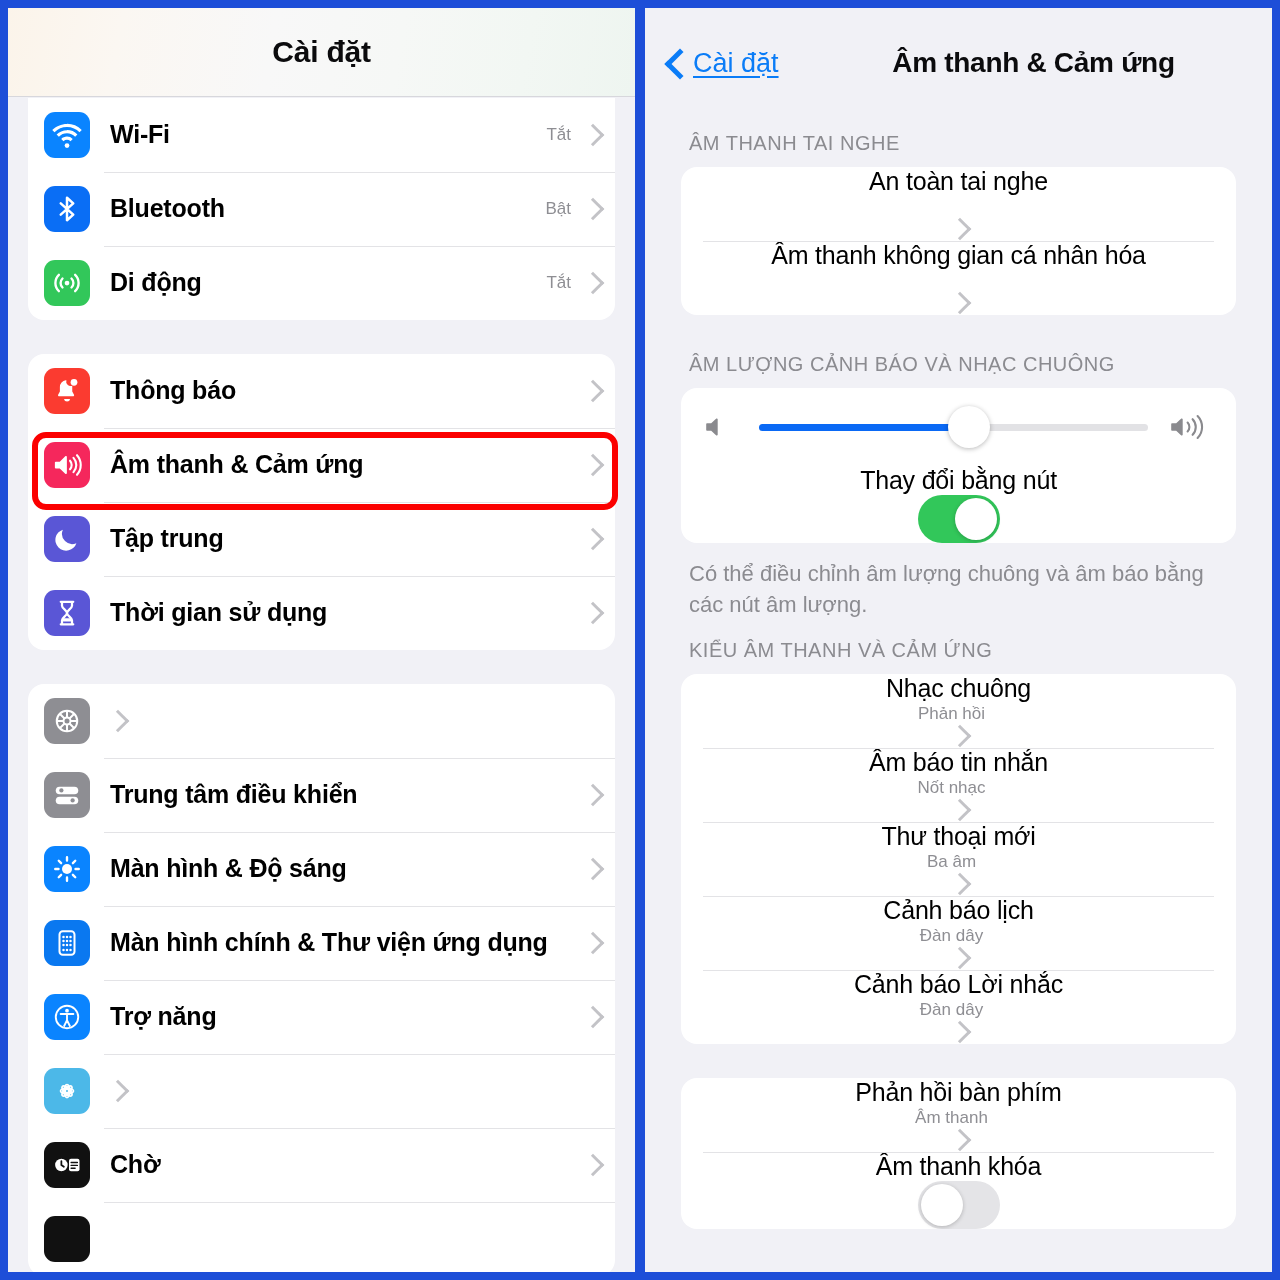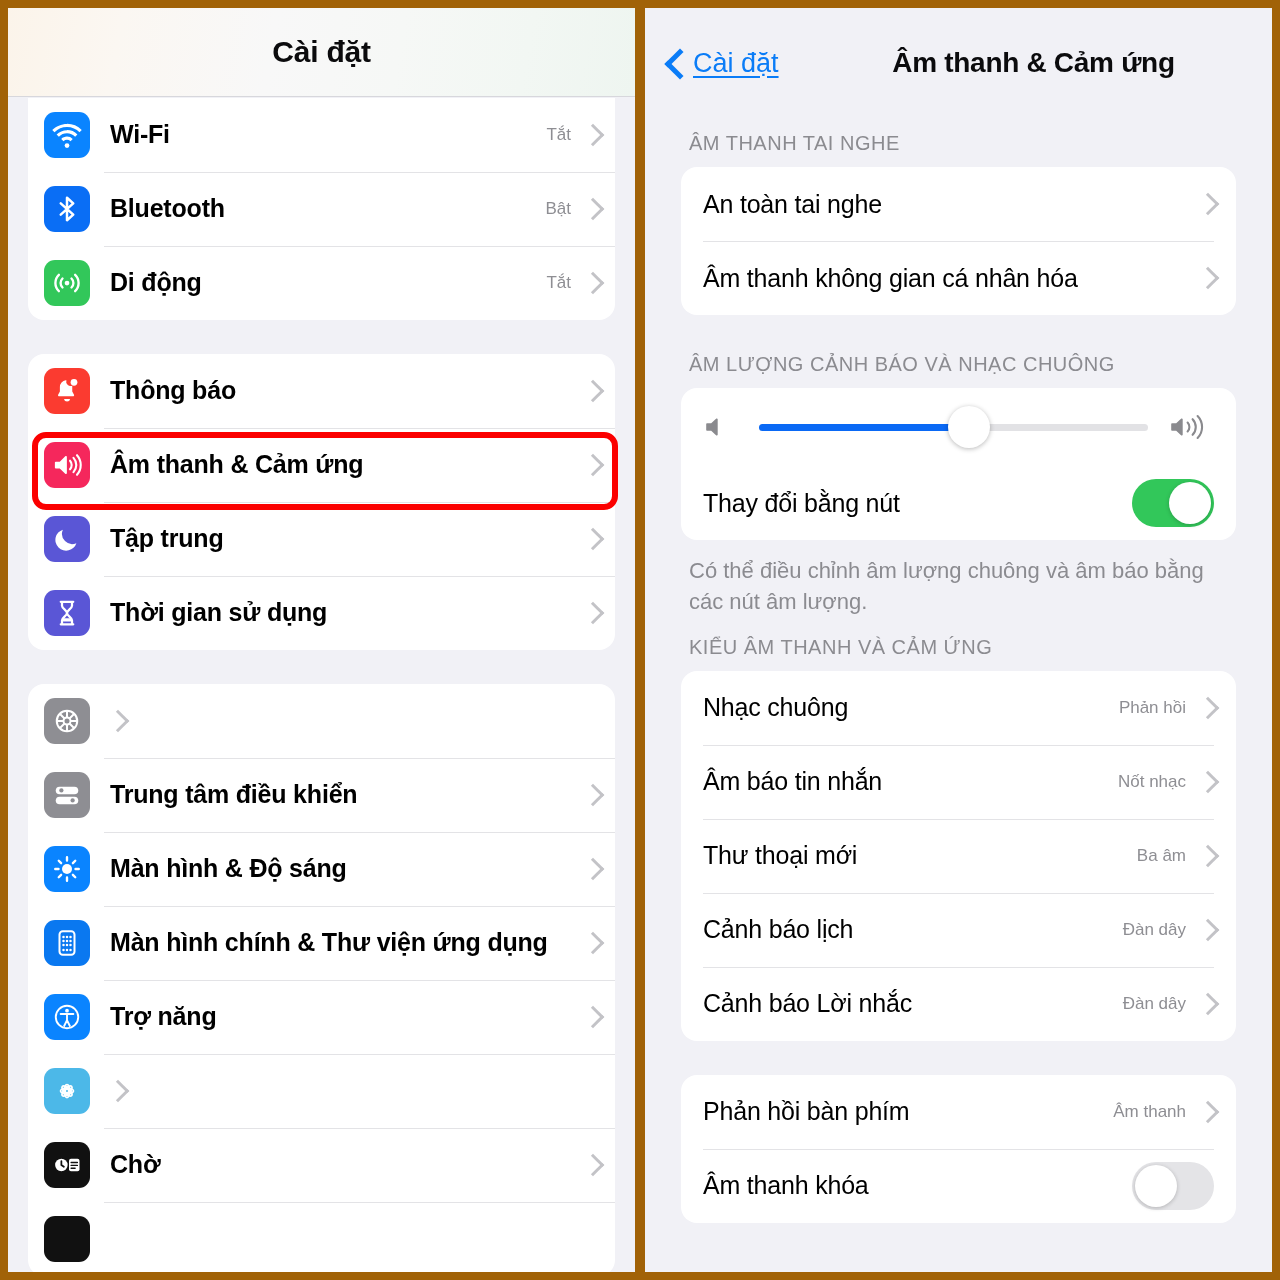--- a/index.html
+++ b/index.html
@@ -7,21 +7,21 @@
   html, body {
     width: 1280px; height: 1280px;
     overflow: hidden;
     font-family: "Liberation Sans", "DejaVu Sans", sans-serif;
     background: #85807c;
   }
 
   #screen {
     position: relative;
     width: 1280px; height: 1280px;
-    background: #a16207;
+    background: #1d4ed8;
   }
 
   
   .panel {
     position: absolute;
     top: 8px;
     height: 1264px;
     background: #f1f1f6;
     overflow: hidden;
   }
@@ -171,20 +171,21 @@
     padding: 16px 8px 4px 8px;
     line-height: 1.4;
   }
 
   .rrow {
     position: relative;
     display: flex;
     align-items: center;
     min-height: 74px;
     padding: 0 22px;
+    flex-direction: column;
   }
   .rrow + .rrow::before {
     content: "";
     position: absolute;
     left: 22px; right: 22px; top: 0;
     height: 1px; background: #e3e3e6;
   }
   .rrow-label {
     flex: 1;
     font-size: 25px; color: #000; font-weight: 500;

